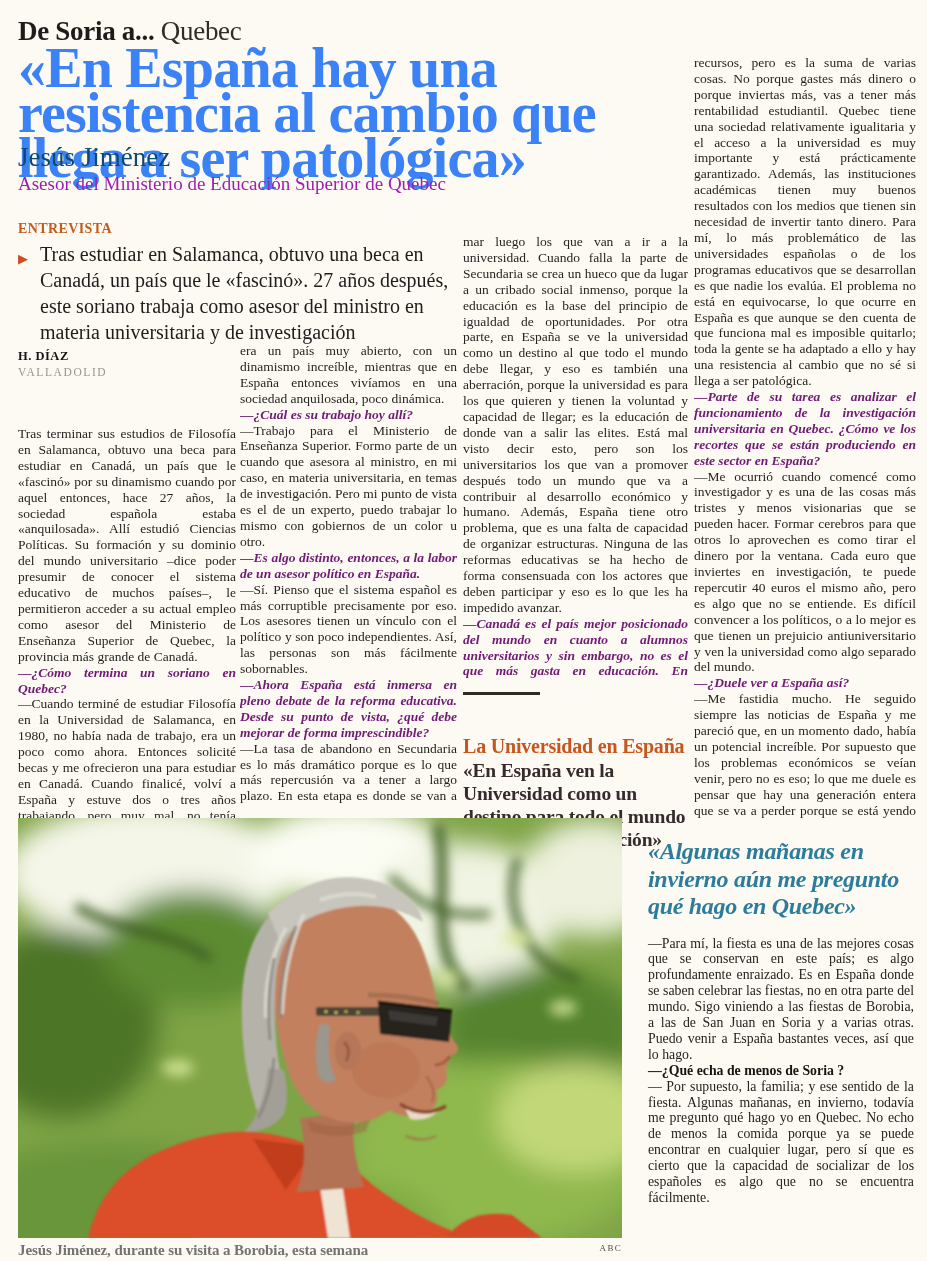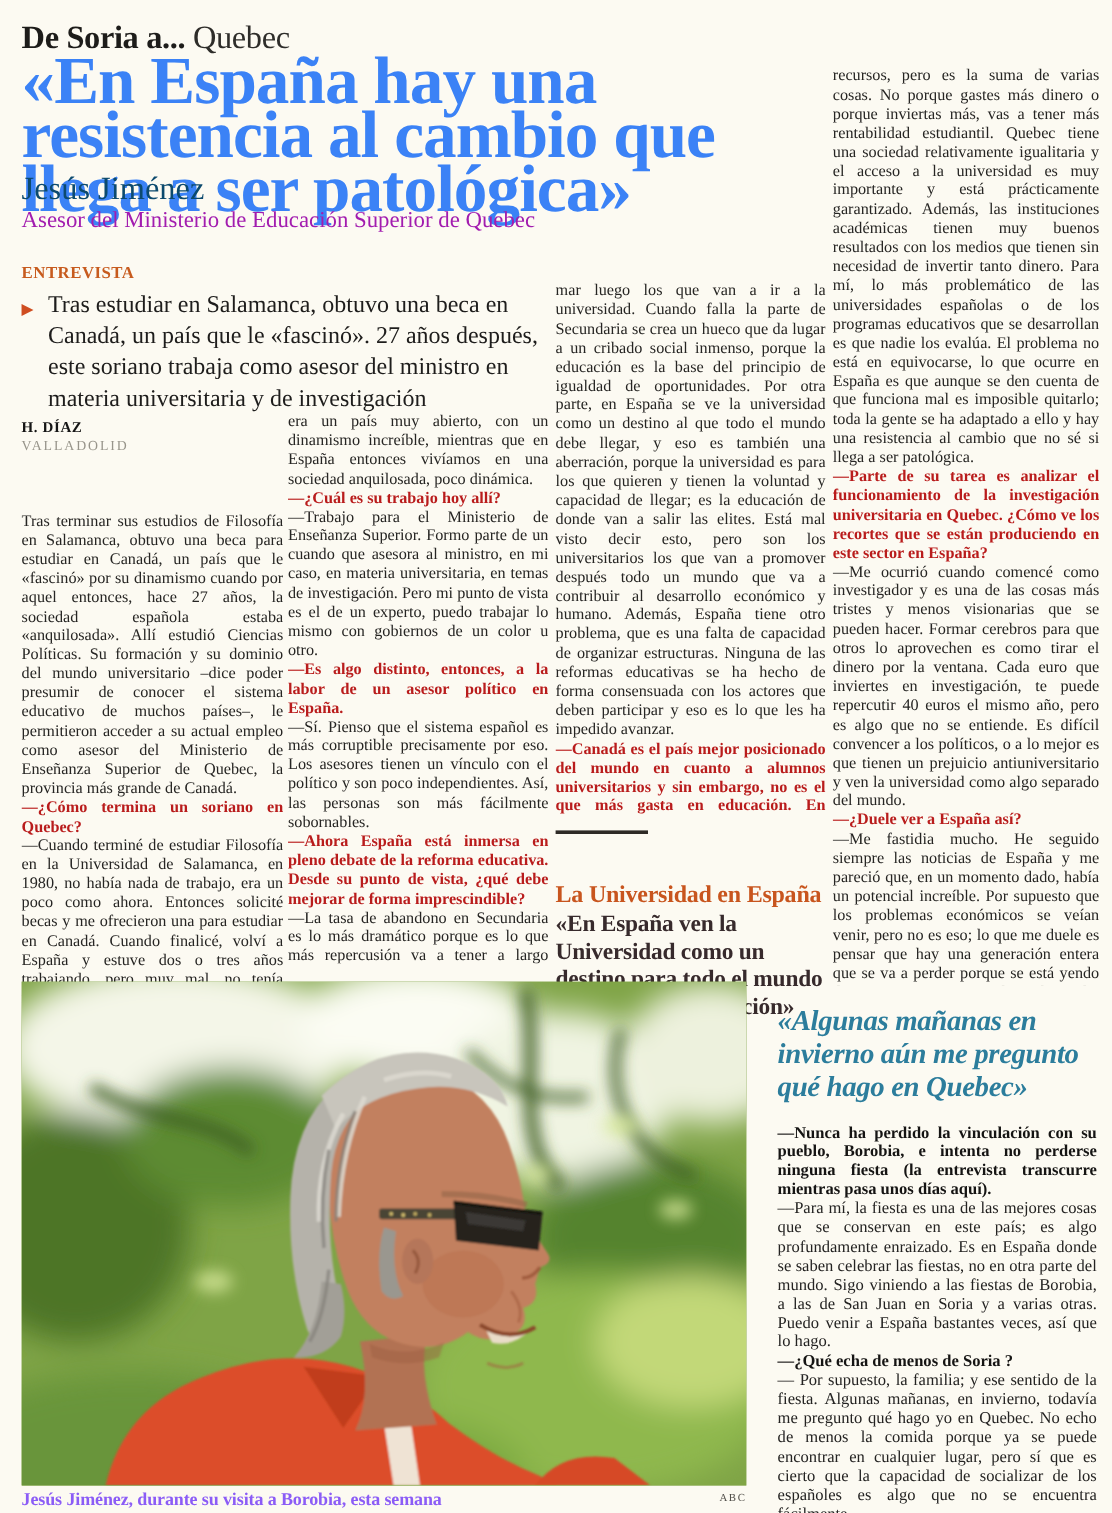--- a/index.html
+++ b/index.html
@@ -23,35 +23,35 @@
   .lead{left:18px;top:241px;width:452px;font-size:20px;line-height:26px;color:#1e1d1c;}
   .lead .bullet{position:absolute;left:0;top:5px;font-size:13px;color:#cf4d20;font-family:"DejaVu Sans",sans-serif;}
   .lead .lead-text{display:block;padding-left:22px;}
 
   .byline{left:18px;top:349px;font-size:12.5px;color:#151515;}
   .byline .author{font-weight:bold;letter-spacing:0.5px;}
   .byline .place{color:#97948a;letter-spacing:1.6px;font-size:11.5px;margin-top:2px;}
 
   .col{font-size:13.5px;line-height:15.9px;text-align:justify;color:#262523;}
   .col p{margin:0;}
-  .col p.q{font-weight:bold;color:#b91c1c;}
+  .col p.q{font-weight:bold;color:#701a75;font-style:italic;}
   .col1{left:18px;top:387px;width:218px;height:416px;overflow:hidden;margin-top:39px;}
   .col2{left:240px;top:343px;width:217px;height:460px;overflow:hidden;}
   .col3{left:463px;top:234px;width:225px;height:445px;overflow:hidden;}
   .col4{left:694px;top:55px;width:222px;height:766px;overflow:hidden;}
 
   .pullquote{left:463px;top:692px;width:228px;}
   .pullquote .rule{width:77px;height:3px;background:#2e2a26;margin-bottom:7px;}
   .pullquote .rubric{font-size:20px;line-height:22px;font-weight:bold;color:#c8551e;letter-spacing:-0.2px;margin-top:40px;}
   .pullquote .pqtext{font-size:19.5px;line-height:23px;font-weight:bold;color:#372a2c;letter-spacing:-0.2px;margin-top:2px;}
 
   .photo{left:18px;top:818px;width:604px;height:420px;overflow:hidden;background:#7fa446;}
   .photo svg{display:block;}
 
-  .caption{left:18px;top:1242px;width:520px;font-size:15px;font-weight:bold;color:#8b5cf6;letter-spacing:-0.1px;}
+  .caption{left:18px;top:1242px;width:520px;font-size:15px;font-weight:bold;color:#737373;letter-spacing:-0.1px;}
   .credit{left:540px;top:1243px;width:82px;text-align:right;font-size:9px;letter-spacing:1.3px;color:#504e49;}
 
   .qbox{left:648px;top:838px;width:266px;}
   .bluequote{font-size:24px;line-height:27.5px;font-style:italic;font-weight:bold;color:#2c7d9c;letter-spacing:-0.3px;}
   .qparas{margin-top:15px;font-size:13.8px;line-height:15.9px;text-align:justify;color:#242322;}
   .qparas p{margin:0;}
   .qparas p.q{font-weight:bold;color:#151413;}
 </style>
 </head>
 <body>
@@ -190,20 +190,19 @@
       </g>
     </svg>
   </div>
 
   <div class="abs caption">Jesús Jiménez, durante su visita a Borobia, esta semana</div>
   <div class="abs credit">ABC</div>
 
   <div class="abs qbox">
     <div class="bluequote">«Algunas mañanas en invierno aún me pregunto qué hago en Quebec»</div>
     <div class="qparas">
-        <p class="q">—Nunca ha perdido la vinculación con su pueblo, Borobia, e intenta no perderse ninguna fiesta (la entrevista transcurre mientras pasa unos días aquí).</p>
         <p class="a">—Para mí, la fiesta es una de las mejores cosas que se conservan en este país; es algo profundamente enraizado. Es en España donde se saben celebrar las fiestas, no en otra parte del mundo. Sigo viniendo a las fiestas de Borobia, a las de San Juan en Soria y a varias otras. Puedo venir a España bastantes veces, así que lo hago.</p>
         <p class="q">—¿Qué echa de menos de Soria ?</p>
         <p class="a">— Por supuesto, la familia; y ese sentido de la fiesta. Algunas mañanas, en invierno, todavía me pregunto qué hago yo en Quebec. No echo de menos la comida porque ya se puede encontrar en cualquier lugar, pero sí que es cierto que la capacidad de socializar de los españoles es algo que no se encuentra fácilmente.</p>
       </div>
   </div>
 
 </div>
 
 </body></html>

